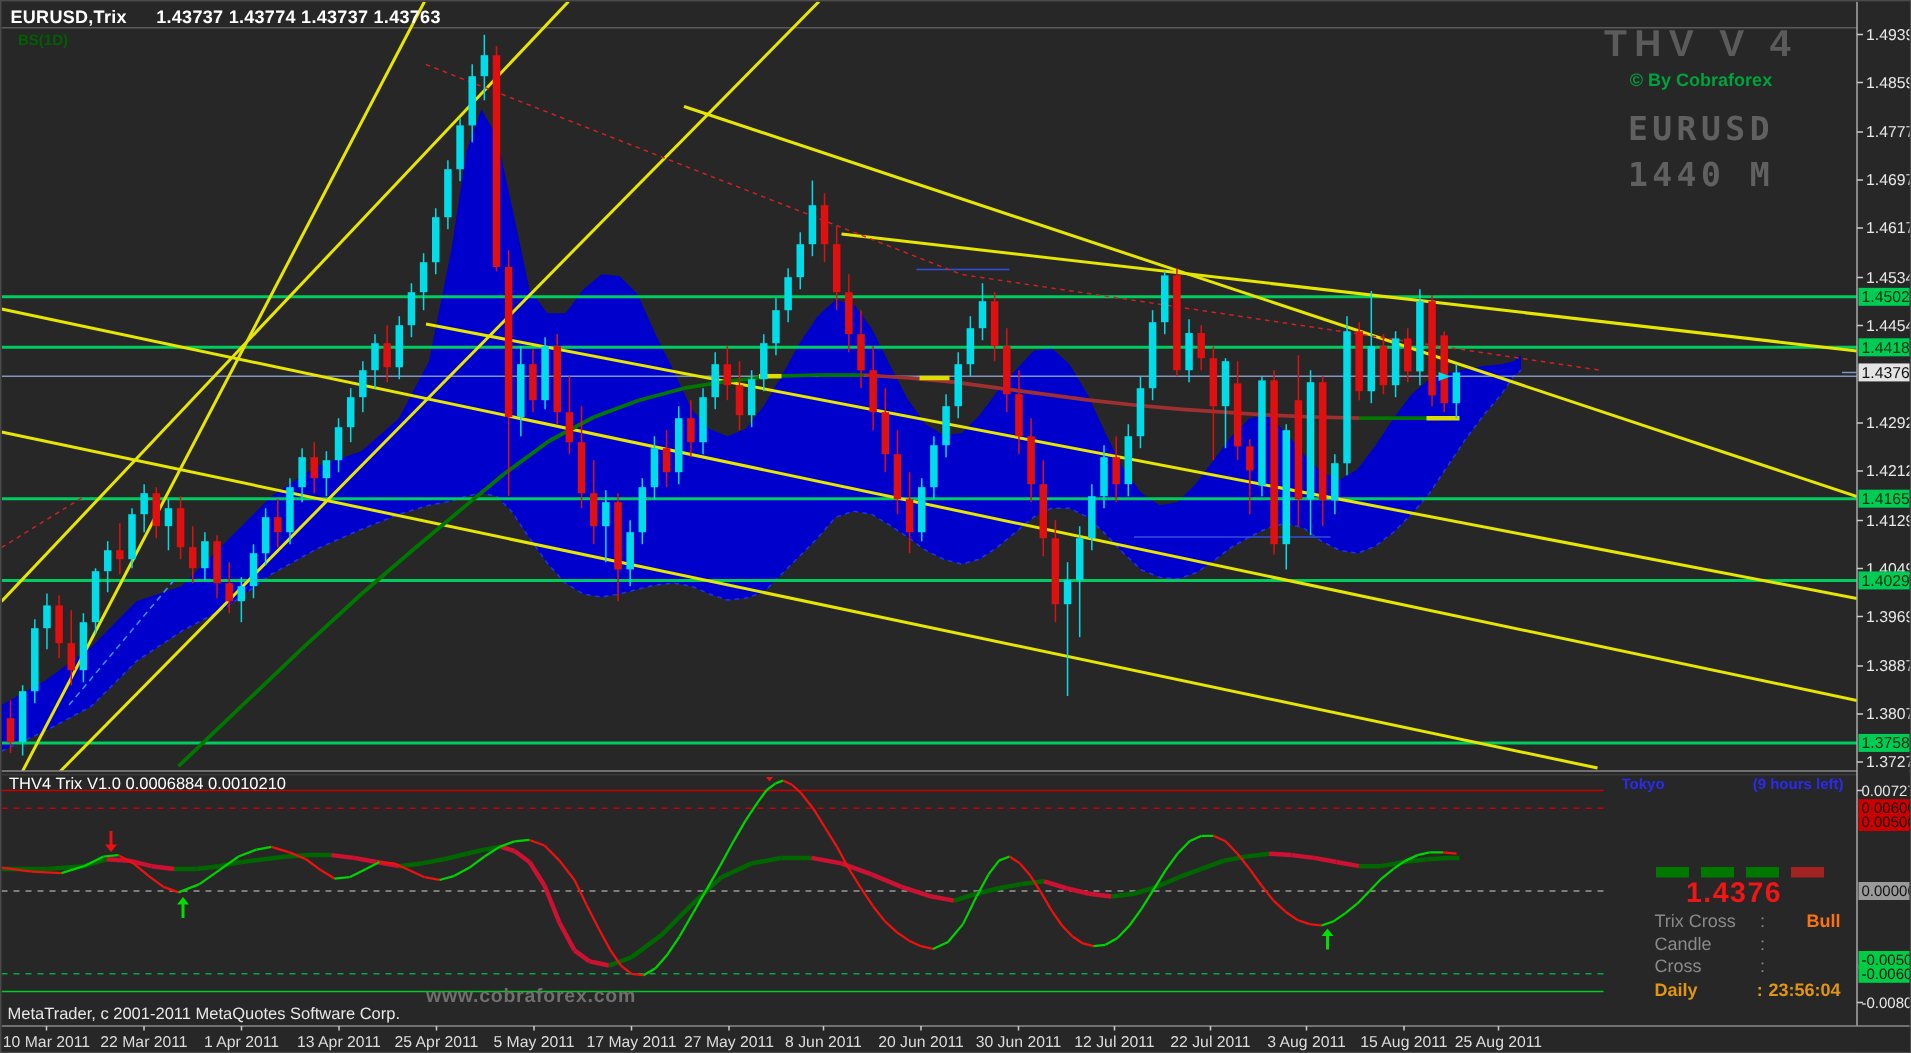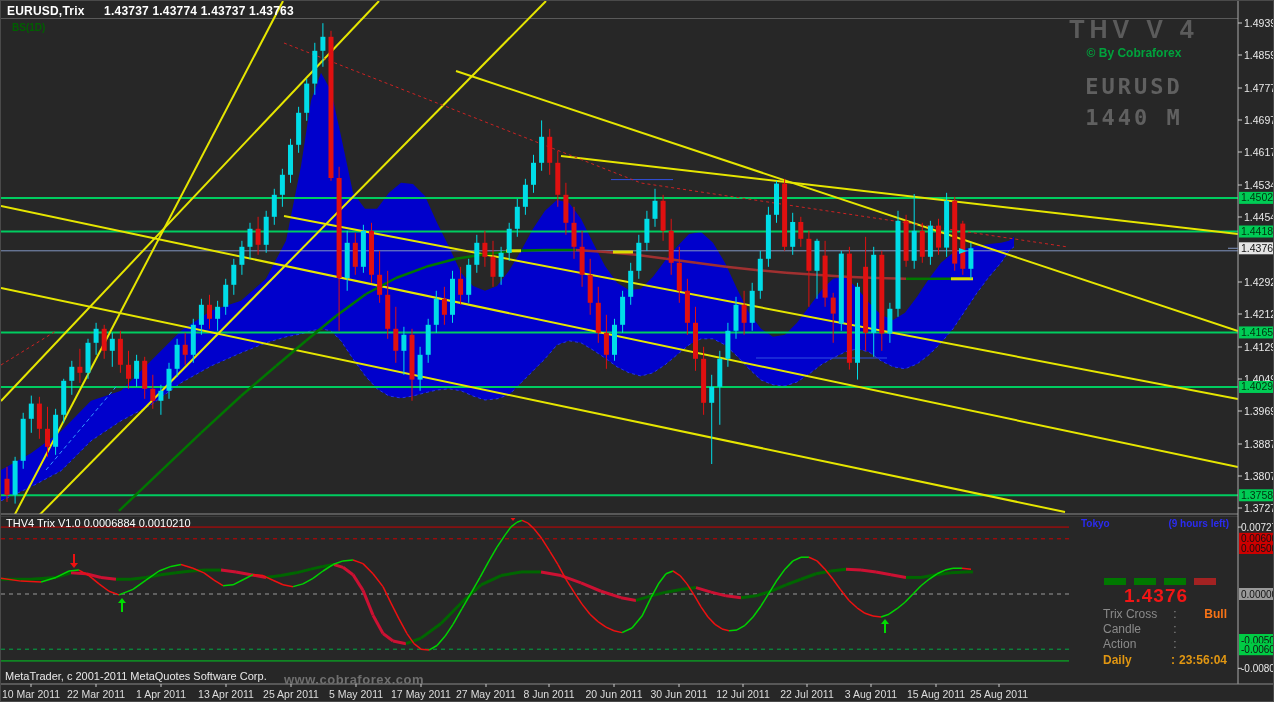--- a/index.html
+++ b/index.html
@@ -9,21 +9,21 @@
   .ov{position:absolute;white-space:nowrap;}
   #title-bar{left:6px;top:3px;color:#fff;font-size:12px;font-weight:600;letter-spacing:.2px;}
   #title-bar .q{margin-left:16px;font-weight:600;}
   #bs-tag{left:11px;top:21px;color:#005f00;font-size:10px;font-weight:700;}
   #wm{right:44px;top:14px;width:190px;text-align:center;color:#585858;}
   #wm .w1{font-size:25px;font-weight:800;letter-spacing:5px;color:#5b5b5b;}
   #wm .w2{font-size:12px;font-weight:700;color:#00a23c;margin-top:2px;}
   #wm .w3{font-size:22px;font-weight:700;letter-spacing:3px;margin-top:14px;color:#606060;font-family:"DejaVu Sans Mono",monospace;}
   #wm .w4{font-size:22px;font-weight:700;letter-spacing:3px;margin-top:6px;color:#606060;font-family:"DejaVu Sans Mono",monospace;}
   #sub-title{left:5px;top:516px;color:#fff;font-size:11px;}
-  #cobra-wm{left:283px;top:655px;color:#6f6f6f;font-size:13px;font-weight:800;letter-spacing:.5px;margin-top:16px;}
+  #cobra-wm{left:283px;top:655px;color:#6f6f6f;font-size:13px;font-weight:800;letter-spacing:.5px;}
   #copyright{left:4px;top:669px;color:#e8e8e8;font-size:11px;text-align:right;}
   #session-row{left:1080px;top:517px;width:148px;display:flex;justify-content:space-between;
                color:#2b2bf0;font-size:10px;font-weight:700;}
   #big-price{left:1100px;top:584px;width:110px;text-align:center;color:#f21515;font-size:19px;font-weight:800;letter-spacing:1px;}
   .prow{left:1102px;width:124px;display:flex;color:#8a8a8a;font-size:12px;}
   .prow .lbl{width:66px;}
   .prow .sep{width:12px;text-align:center;}
   .prow .val{flex:1;text-align:right;font-weight:700;}
   #prow1{top:606px;} #prow1 .val{color:#f97316;}
   #prow2{top:621px;} #prow3{top:636px;}
@@ -657,21 +657,21 @@
     <span class="lbl">Trix Cross</span>
     <span class="sep">:</span>
     <span class="val">Bull</span>
   </div>
   <div class="ov prow" id="prow2">
     <span class="lbl">Candle</span>
     <span class="sep">:</span>
     <span class="val"></span>
   </div>
   <div class="ov prow" id="prow3">
-    <span class="lbl">Action</span>
+    <span class="lbl">Cross</span>
     <span class="sep">:</span>
     <span class="val"></span>
   </div>
   <div class="ov prow" id="prow4">
     <span class="lbl">Daily</span>
     <span class="sep">:</span>
     <span class="val">23:56:04</span>
   </div>
 <div class="sq" style="left: 1103px; background: rgb(0, 120, 0);"></div>
     <div class="sq" style="left: 1133px; background: rgb(0, 120, 0);"></div>

